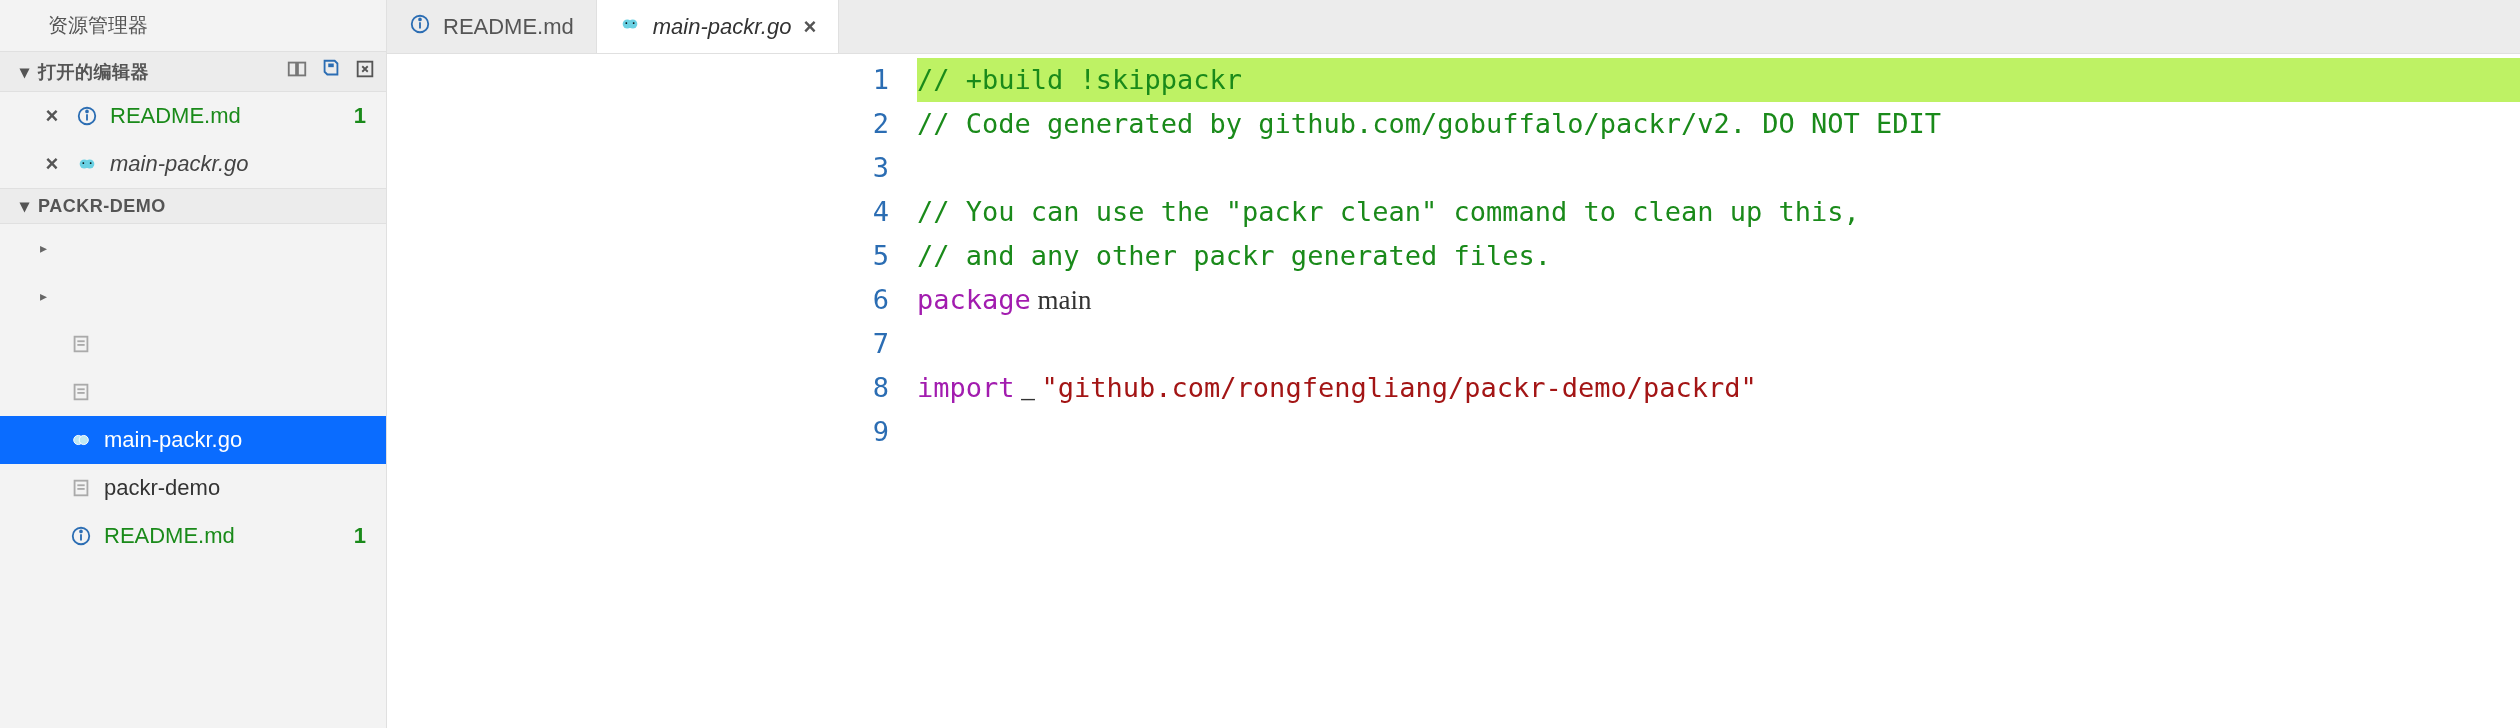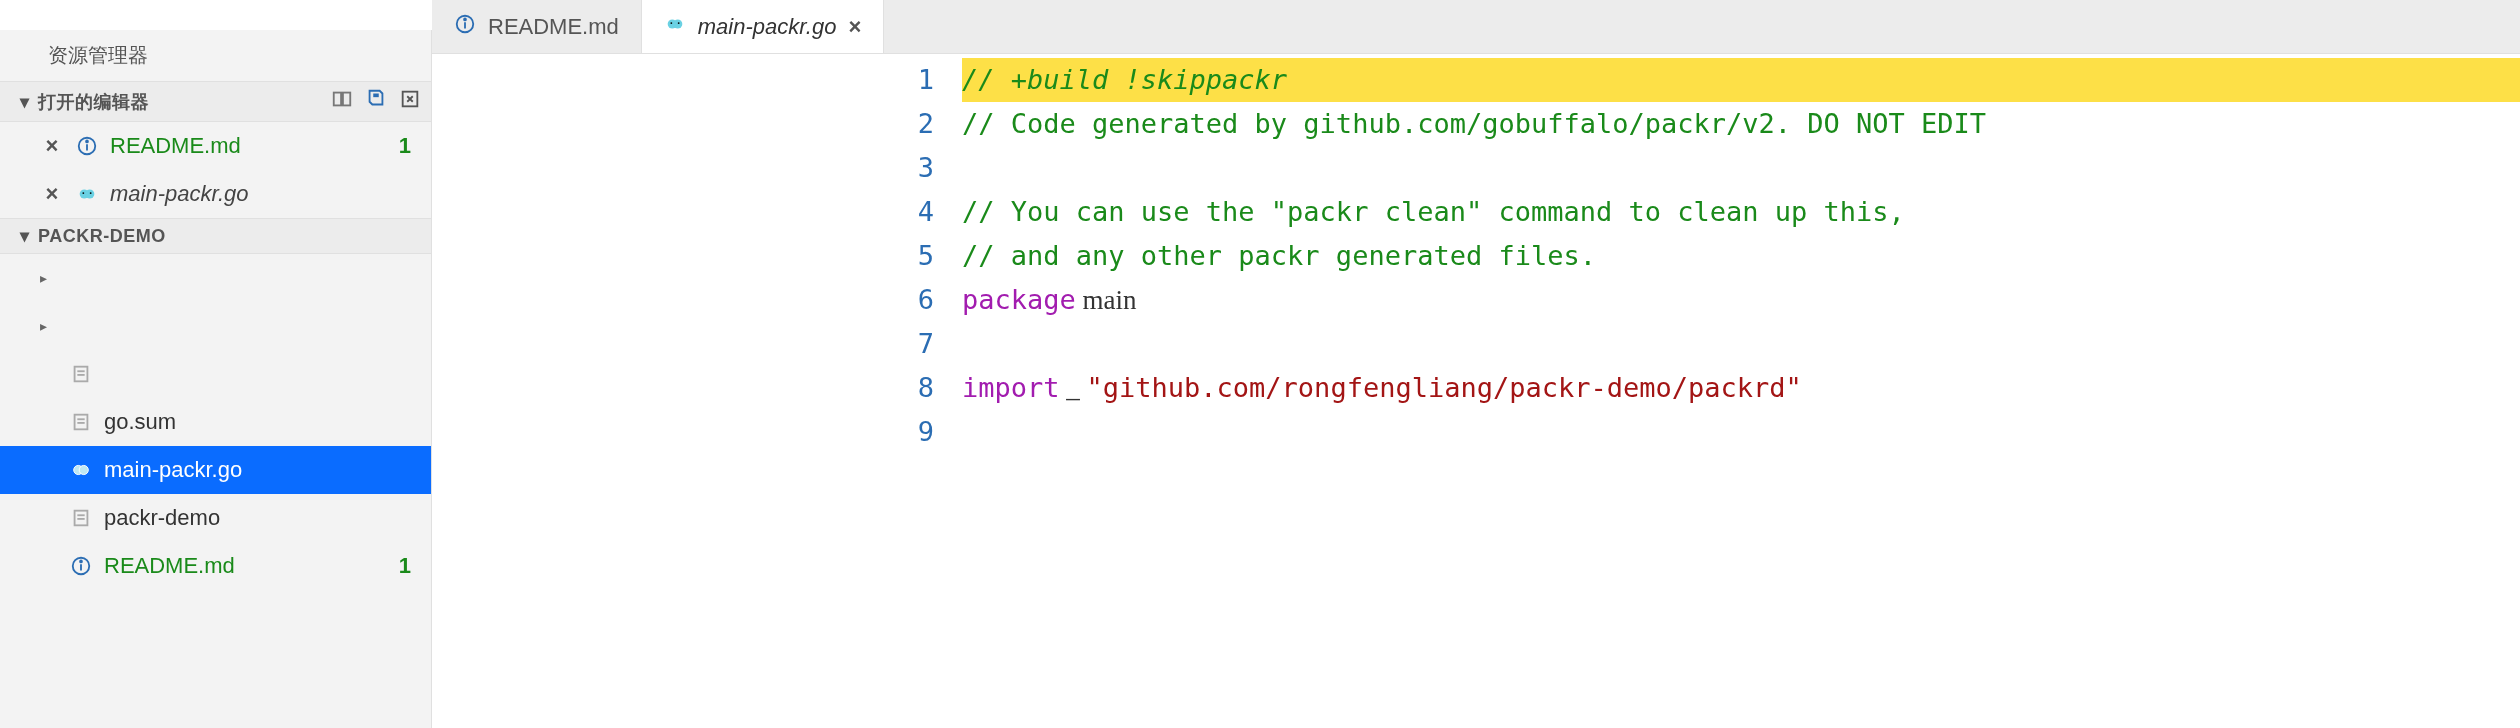--- a/index.html
+++ b/index.html
@@ -9,27 +9,26 @@
   background: #ffffff;
   color: #333333;
   display: flex;
   height: 728px;
   width: 2520px;
   overflow: hidden;
 }
 
 
 .sidebar {
-  width: 432px;
+  width: 387px;
   background: #f3f3f3;
   border-right: 1px solid #e0e0e0;
   display: flex;
   flex-direction: column;
   flex-shrink: 0;
-  margin-top: 30px;
 }
 
 .sidebar-title-row {
   padding: 12px 18px 12px 48px;
   font-size: 20px;
   color: #555;
 }
 
 .section-header {
   display: flex;
@@ -113,21 +112,21 @@
   margin-left: 440px;
 }
 .gutter div { height: 44px; }
 .code {
   flex: 1;
   white-space: pre;
   color: #333;
   overflow: hidden;
 }
 .code .line { height: 44px; }
-.code .line.current { background: #fde047; font-style: italic; }
+.code .line.current { background: #bef264; }
 .tok-comment { color: #1a8a1a; }
 .tok-keyword { color: #a21caf; }
 .tok-ident   { color: #333333; font-family: Liberation Serif, serif; }
 .tok-string  { color: #a31515; }
 
 
 svg.icon-sm { width: 22px; height: 22px; }
 </style>
 </head>
 <body>
@@ -208,21 +207,20 @@
   </div>
   <div class="file-item indent-tree">
     <span class="twisty"></span>
     <span class="icon">
       <svg class="icon-sm" viewBox="0 0 24 24" fill="none" stroke="#aaa" stroke-width="2">
           <rect x="5" y="4" width="14" height="16"></rect>
           <line x1="8" y1="9" x2="16" y2="9"></line>
           <line x1="8" y1="13" x2="16" y2="13"></line>
         </svg>
     </span>
-    <span class="name">go.sum</span>
   </div>
   <div class="file-item indent-tree selected">
     <span class="twisty"></span>
     <span class="icon">
       <svg class="icon-sm" viewBox="0 0 24 24">
           <circle cx="9" cy="12" r="5" fill="#bfe8f3"></circle>
           <circle cx="15" cy="12" r="5" fill="#bfe8f3"></circle>
         </svg>
     </span>
     <span class="name">main-packr.go</span>

